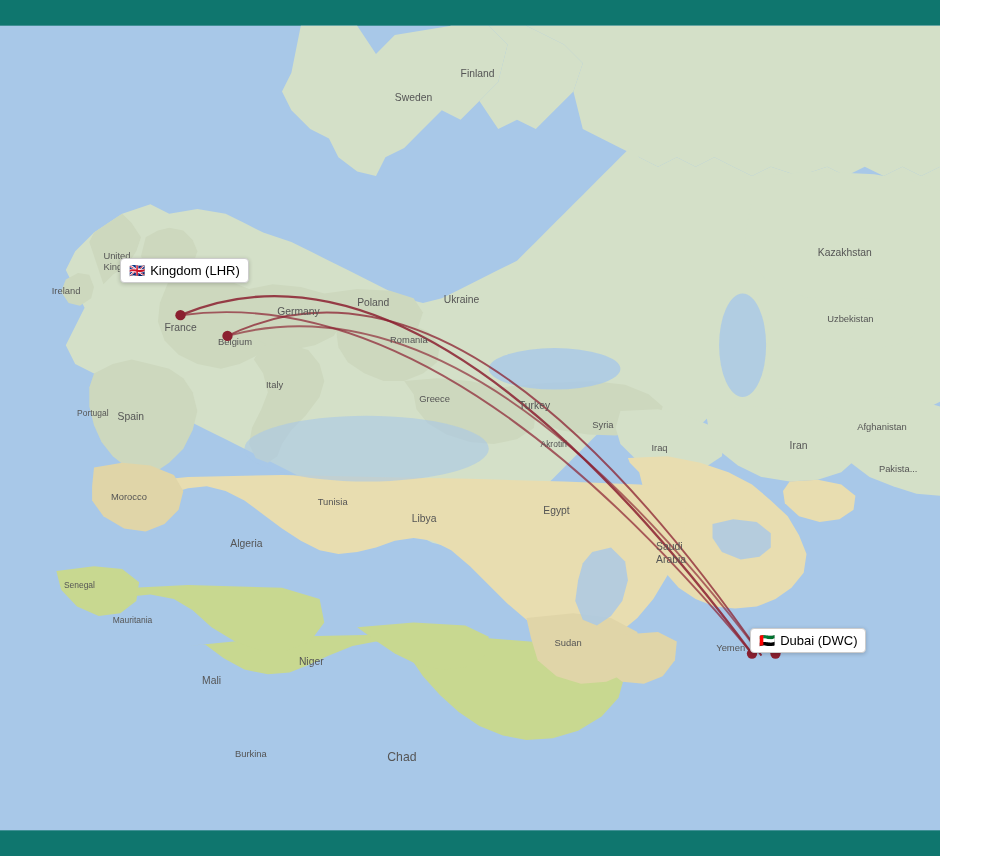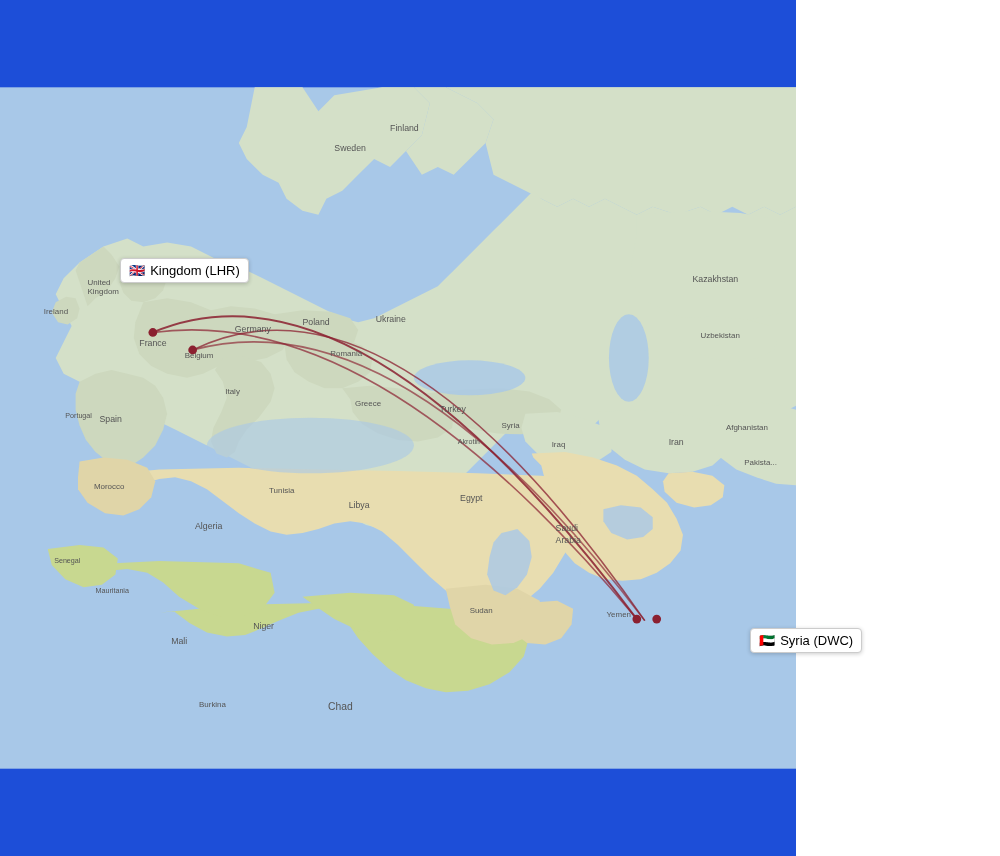--- a/index.html
+++ b/index.html
@@ -1,22 +1,22 @@
 <!DOCTYPE html>
 <html><head>
   <meta charset="utf-8">
   <style>
     * { margin: 0; padding: 0; box-sizing: border-box; }
     body { width: 1000px; height: 856px; overflow: hidden; font-family: Arial, sans-serif; }
     
     #map-container {
-      width: 796px;
+      width: 940px;
       height: 856px;
       position: relative;
-      background: #1d4ed8;
+      background: #0f766e;
     }
 
     
     #map-svg {
       width: 100%;
       height: 100%;
       position: absolute;
       top: 0;
       left: 0;
     }
@@ -218,15 +218,15 @@
 
   </svg>
 
   <div class="airport-label" id="label-london">
     <span>🇬🇧</span>
     <span>Kingdom (LHR)</span>
   </div>
 
   <div class="airport-label" id="label-dubai">
     <span>🇦🇪</span>
-    <span>Syria (DWC)</span>
+    <span>Dubai (DWC)</span>
   </div>
 </div>
 
 </body></html>

